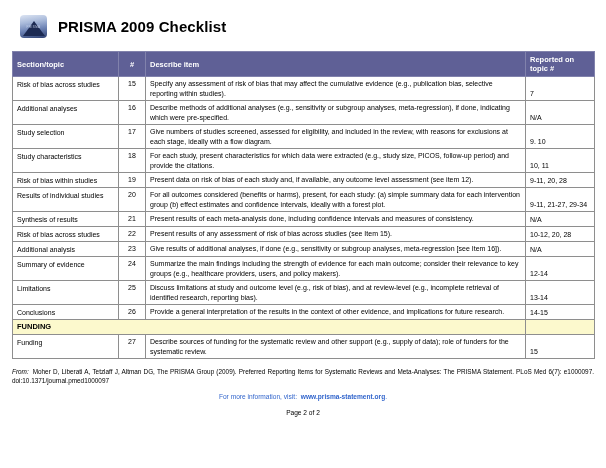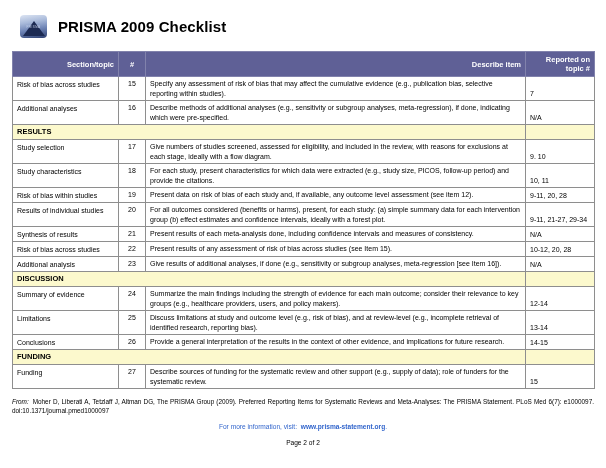--- a/index.html
+++ b/index.html
@@ -74,21 +74,21 @@
   col.c-num   { width: 27px; }
   col.c-item  { width: 380px; }
   col.c-page  { width: 69px; }
 
   thead th {
     background: var(--header-bg);
     color: var(--header-text);
     font-size: 7.5px;
     line-height: 9px;
     font-weight: bold;
-    text-align: right;
+    text-align: left;
     padding: 3px 4px;
     border: 1px solid #8182ac;
     vertical-align: middle;
   }
   thead th.col-num { text-align: center; padding: 3px 2px; }
 
   tbody td {
     border: 1px solid var(--border-gray);
     font-size: 7px;
     line-height: 9.5px;
@@ -174,24 +174,20 @@
     <td class="col-page">7</td>
   </tr>
 
   <tr class="item-row">
     <td class="col-topic">Additional analyses</td>
     <td class="col-num">16</td>
     <td class="col-item">Describe methods of additional analyses (e.g., sensitivity or subgroup analyses, meta-regression), if done, indicating which were pre-specified.</td>
     <td class="col-page">N/A</td>
   </tr>
 
-  <tr class="section-row">
-    <td class="section-cell" colspan="3">RESULTS</td>
-    <td class="section-cell-page"></td>
-  </tr>
 
   <tr class="item-row">
     <td class="col-topic">Study selection</td>
     <td class="col-num">17</td>
     <td class="col-item">Give numbers of studies screened, assessed for eligibility, and included in the review, with reasons for exclusions at each stage, ideally with a flow diagram.</td>
     <td class="col-page">9. 10</td>
   </tr>
 
   <tr class="item-row">
     <td class="col-topic">Study characteristics</td>
@@ -228,24 +224,20 @@
     <td class="col-page">10-12, 20,  28</td>
   </tr>
 
   <tr class="item-row">
     <td class="col-topic">Additional analysis</td>
     <td class="col-num">23</td>
     <td class="col-item">Give results of additional analyses, if done (e.g., sensitivity or subgroup analyses, meta-regression [see Item 16]).</td>
     <td class="col-page">N/A</td>
   </tr>
 
-  <tr class="section-row">
-    <td class="section-cell" colspan="3">DISCUSSION</td>
-    <td class="section-cell-page"></td>
-  </tr>
 
   <tr class="item-row">
     <td class="col-topic">Summary of evidence</td>
     <td class="col-num">24</td>
     <td class="col-item">Summarize the main findings including the strength of evidence for each main outcome; consider their relevance to key groups (e.g., healthcare providers, users, and policy makers).</td>
     <td class="col-page">12-14</td>
   </tr>
 
   <tr class="item-row">
     <td class="col-topic">Limitations</td>

